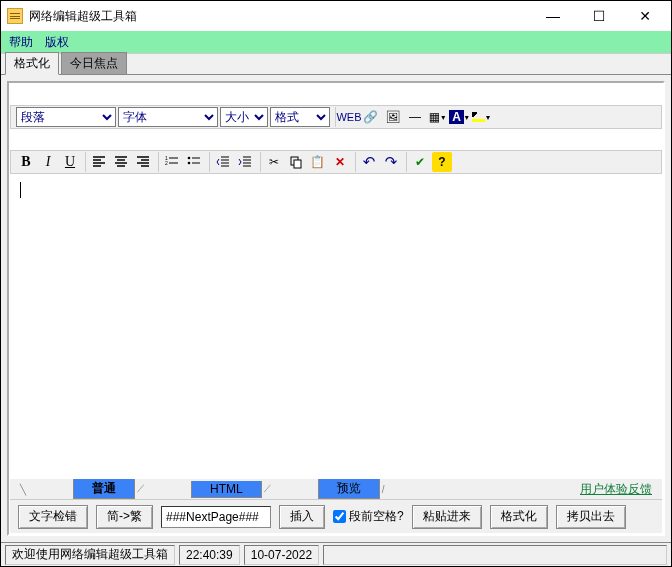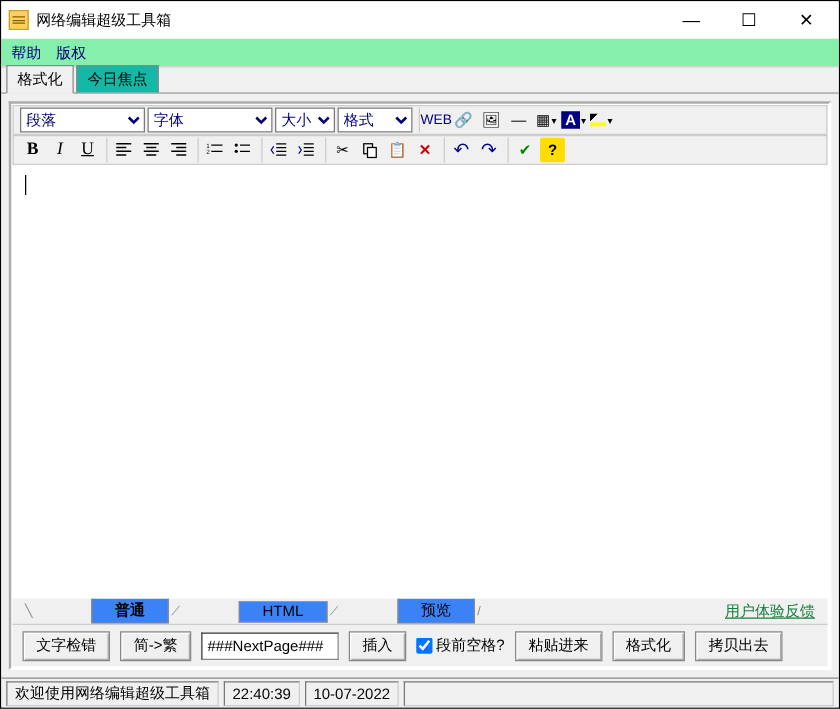--- a/index.html
+++ b/index.html
@@ -5,25 +5,25 @@
 * { box-sizing: border-box; margin: 0; padding: 0; font-family: "Microsoft YaHei", Arial, sans-serif; }
 body { background: #fff; width: 672px; height: 567px; overflow: hidden; display: flex; flex-direction: column; border: 1px solid #000; font-size: 12px; }
 .titlebar { height: 30px; background: #fff; display: flex; align-items: center; padding: 0 6px; }
 .titlebar .logo { width: 16px; height: 16px; background: #ffd060; border: 1px solid #c0a030; display: flex; flex-direction: column; justify-content: space-evenly; padding: 2px; margin-right: 6px; }
 .titlebar .logo div { height: 1px; background: #806000; }
 .titlebar .title { font-size: 12px; flex: 1; }
 .titlebar .winbtns { display: flex; gap: 18px; margin-right: 6px; }
 .titlebar .winbtns span { width: 28px; text-align: center; font-size: 14px; cursor: default; }
 .menubar { height: 22px; background: #86efac; display: flex; align-items: center; padding-left: 8px; gap: 12px; font-size: 12px; color: #000080; }
 .tabbar1 { height: 22px; background: #f0f0f0; border-top: 1px solid #ccc; border-bottom: 1px solid #888; display: flex; align-items: flex-end; padding-left: 4px; gap: 2px; }
-.tab1 { padding: 2px 8px; font-size: 12px; border: 1px solid #888; border-bottom: none; background: #14b8a6; position: relative; }
+.tab1 { padding: 2px 8px; font-size: 12px; border: 1px solid #888; border-bottom: none; background: #a3a3a3; position: relative; }
 .tab1.active { background: #f0f0f0; border-bottom: 1px solid #f0f0f0; margin-bottom: -1px; }
 .editor-wrap { flex: 1; background: #f0f0f0; padding: 6px; display: flex; flex-direction: column; }
 .editor-frame { border: 2px inset #fff; background: #fff; flex: 1; display: flex; flex-direction: column; padding: 1px; }
-.toolbar-row { display: flex; align-items: center; height: 24px; background: #f0f0f0; border: 1px solid #ccc; padding: 1px 2px; gap: 2px; }
+.toolbar-row { display: flex; align-items: center; height: 24px; background: #f0f0f0; border: 1px solid #ccc; padding: 1px 2px; gap: 2px; margin-top: 21px; }
 .toolbar-group { display: flex; align-items: center; gap: 2px; padding: 0 3px; border-left: 1px solid #ccc; }
 .toolbar-group:first-child { border-left: none; }
 select.tbsel { font-size: 12px; color: #000080; height: 20px; border: 1px solid #7a7a7a; background: #fff; }
 .tbbtn { width: 20px; height: 20px; display: inline-flex; align-items: center; justify-content: center; font-size: 12px; cursor: default; border: 1px solid transparent; }
 .tbbtn svg { width: 14px; height: 14px; }
 .tbbtn.bold { font-weight: bold; font-family: "Times New Roman"; font-size: 14px; }
 .tbbtn.italic { font-style: italic; font-family: "Times New Roman"; font-size: 14px; }
 .tbbtn.under { text-decoration: underline; font-family: "Times New Roman"; font-size: 14px; }
 .edit-area { flex: 1; background: #fff; margin: 2px 4px; padding: 6px; font-size: 13px; overflow: auto; position: relative; }
 .cursor-line { border-left: 1px solid #000; height: 16px; }

